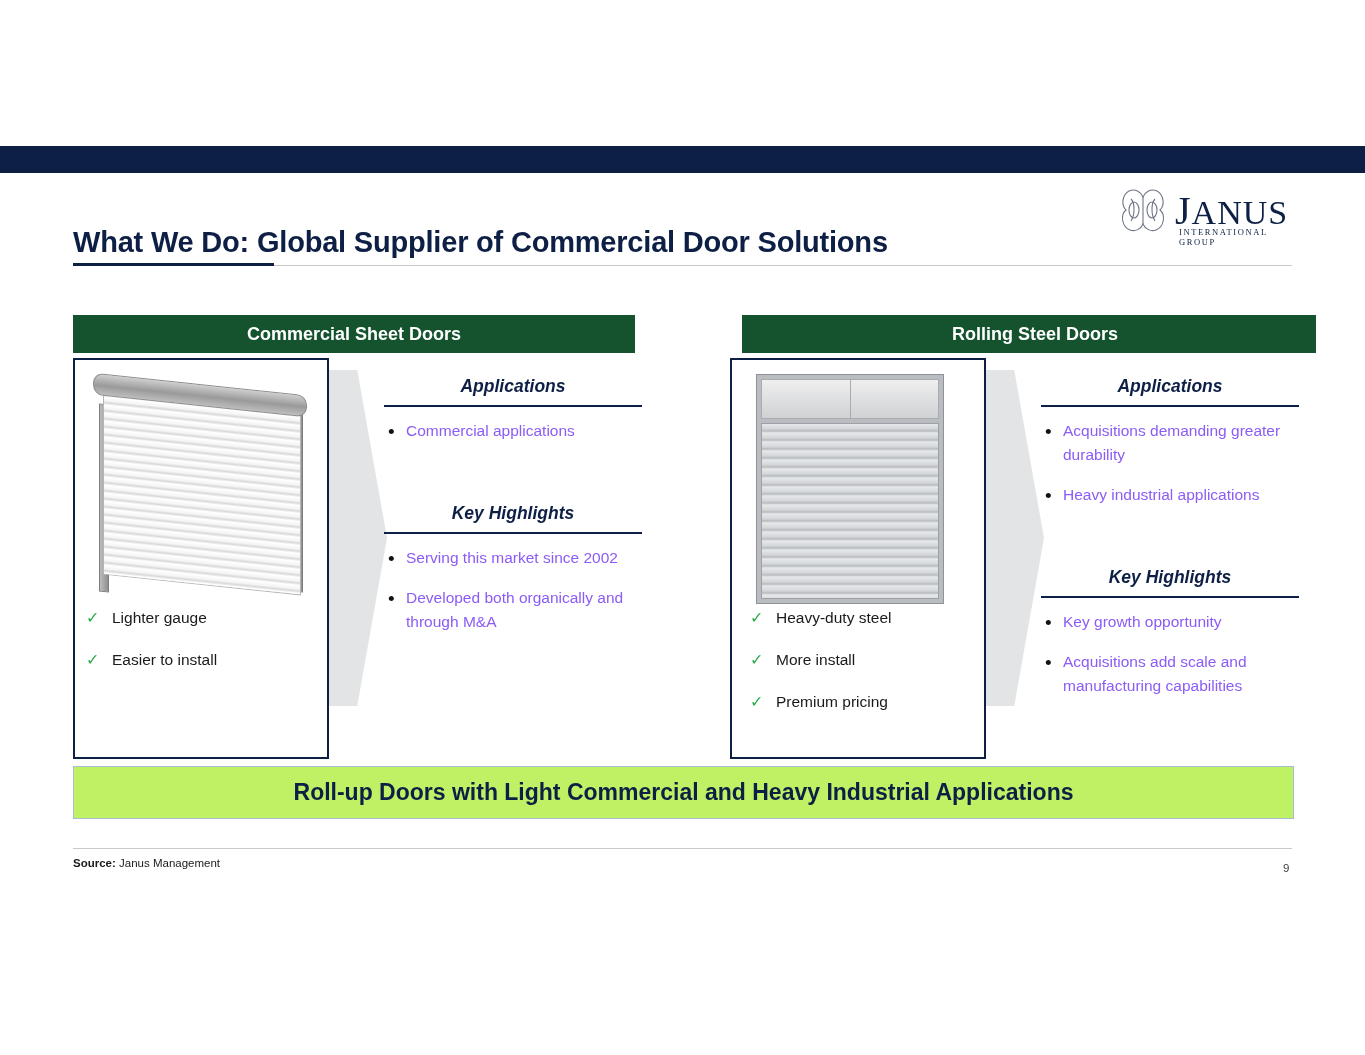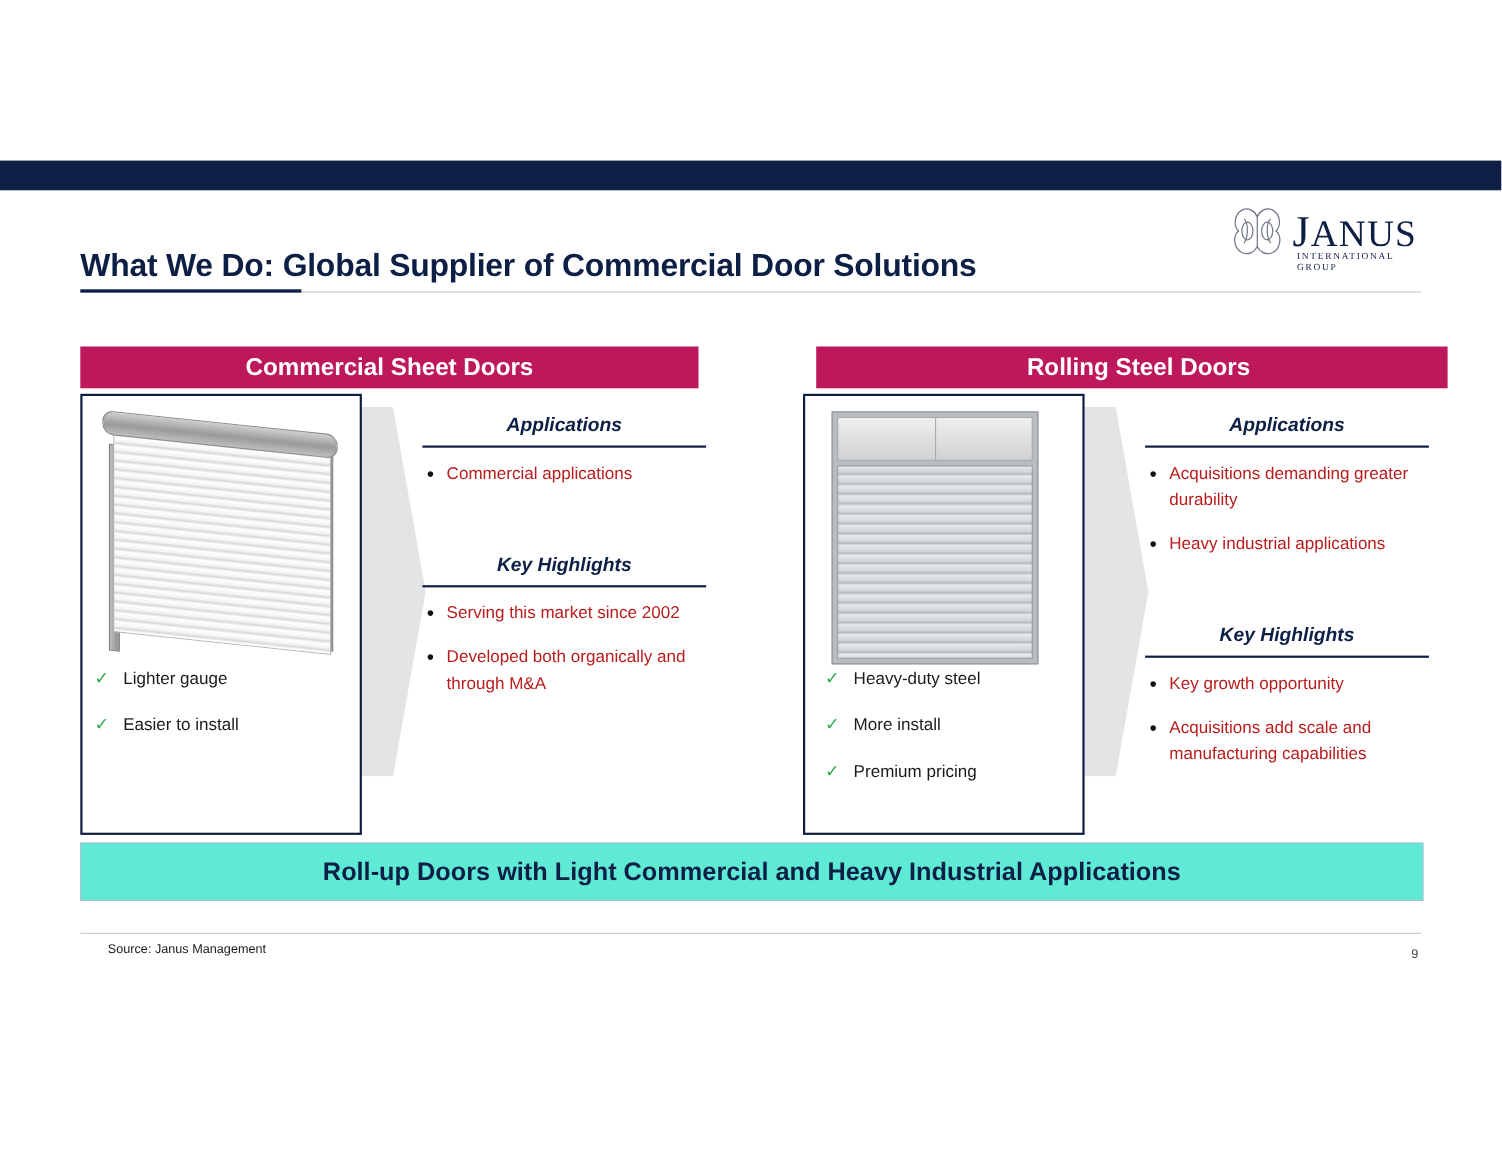--- a/index.html
+++ b/index.html
@@ -93,23 +93,23 @@
     top: 263px;
     width: 201px;
     height: 3px;
     background: #0d1f45;
   }
 
   
   .sec-header {
     position: absolute;
     height: 38px;
-    background: #be185d;
+    background: #14532d;
     color: #ffffff;
-    font-size: 22px;
+    font-size: 18px;
     font-weight: bold;
     display: flex;
     align-items: center;
     justify-content: center;
   }
   #sec-header-left { left: 73px; top: 315px; width: 562px; }
   #sec-header-right { left: 742px; top: 315px; width: 562px; padding-left: 12px; }
 
   
   .img-box {
@@ -245,40 +245,40 @@
     background: #0d1f45;
     margin-bottom: 12px;
   }
   .bullet-list { list-style: none; margin: 0; padding: 0; }
   .bullet-item {
     position: relative;
     padding-left: 22px;
     font-size: 15.5px;
     line-height: 1.55;
     margin-bottom: 16px;
-    color: #b91c1c;
+    color: #8b5cf6;
   }
   .bullet-item:before {
     content: "\2022";
     position: absolute;
     left: 4px;
     top: -2px;
     font-size: 19px;
     color: #111111;
   }
   .spacer-block { height: 44px; }
 
   
   .banner {
     position: absolute;
     left: 73px;
     top: 766px;
     width: 1219px;
     height: 51px;
-    background: #5eead4;
+    background: #bef264;
     border: 1px solid #a8bdd4;
     display: flex;
     align-items: center;
     justify-content: center;
     font-size: 23px;
     font-weight: bold;
     color: #0d1f45;
   }
 
   
@@ -290,21 +290,21 @@
     height: 1px;
     background: #c9c9c9;
   }
   .source {
     position: absolute;
     left: 73px;
     top: 857px;
     font-size: 11.5px;
     color: #1a1a1a;
   }
-  .source b { font-weight: normal; margin-left: 25px; }
+  .source b { font-weight: bold; }
   .page-num {
     position: absolute;
     left: 1283px;
     top: 862px;
     font-size: 11.5px;
     color: #444;
   }
 </style>
 </head>
 <body>

